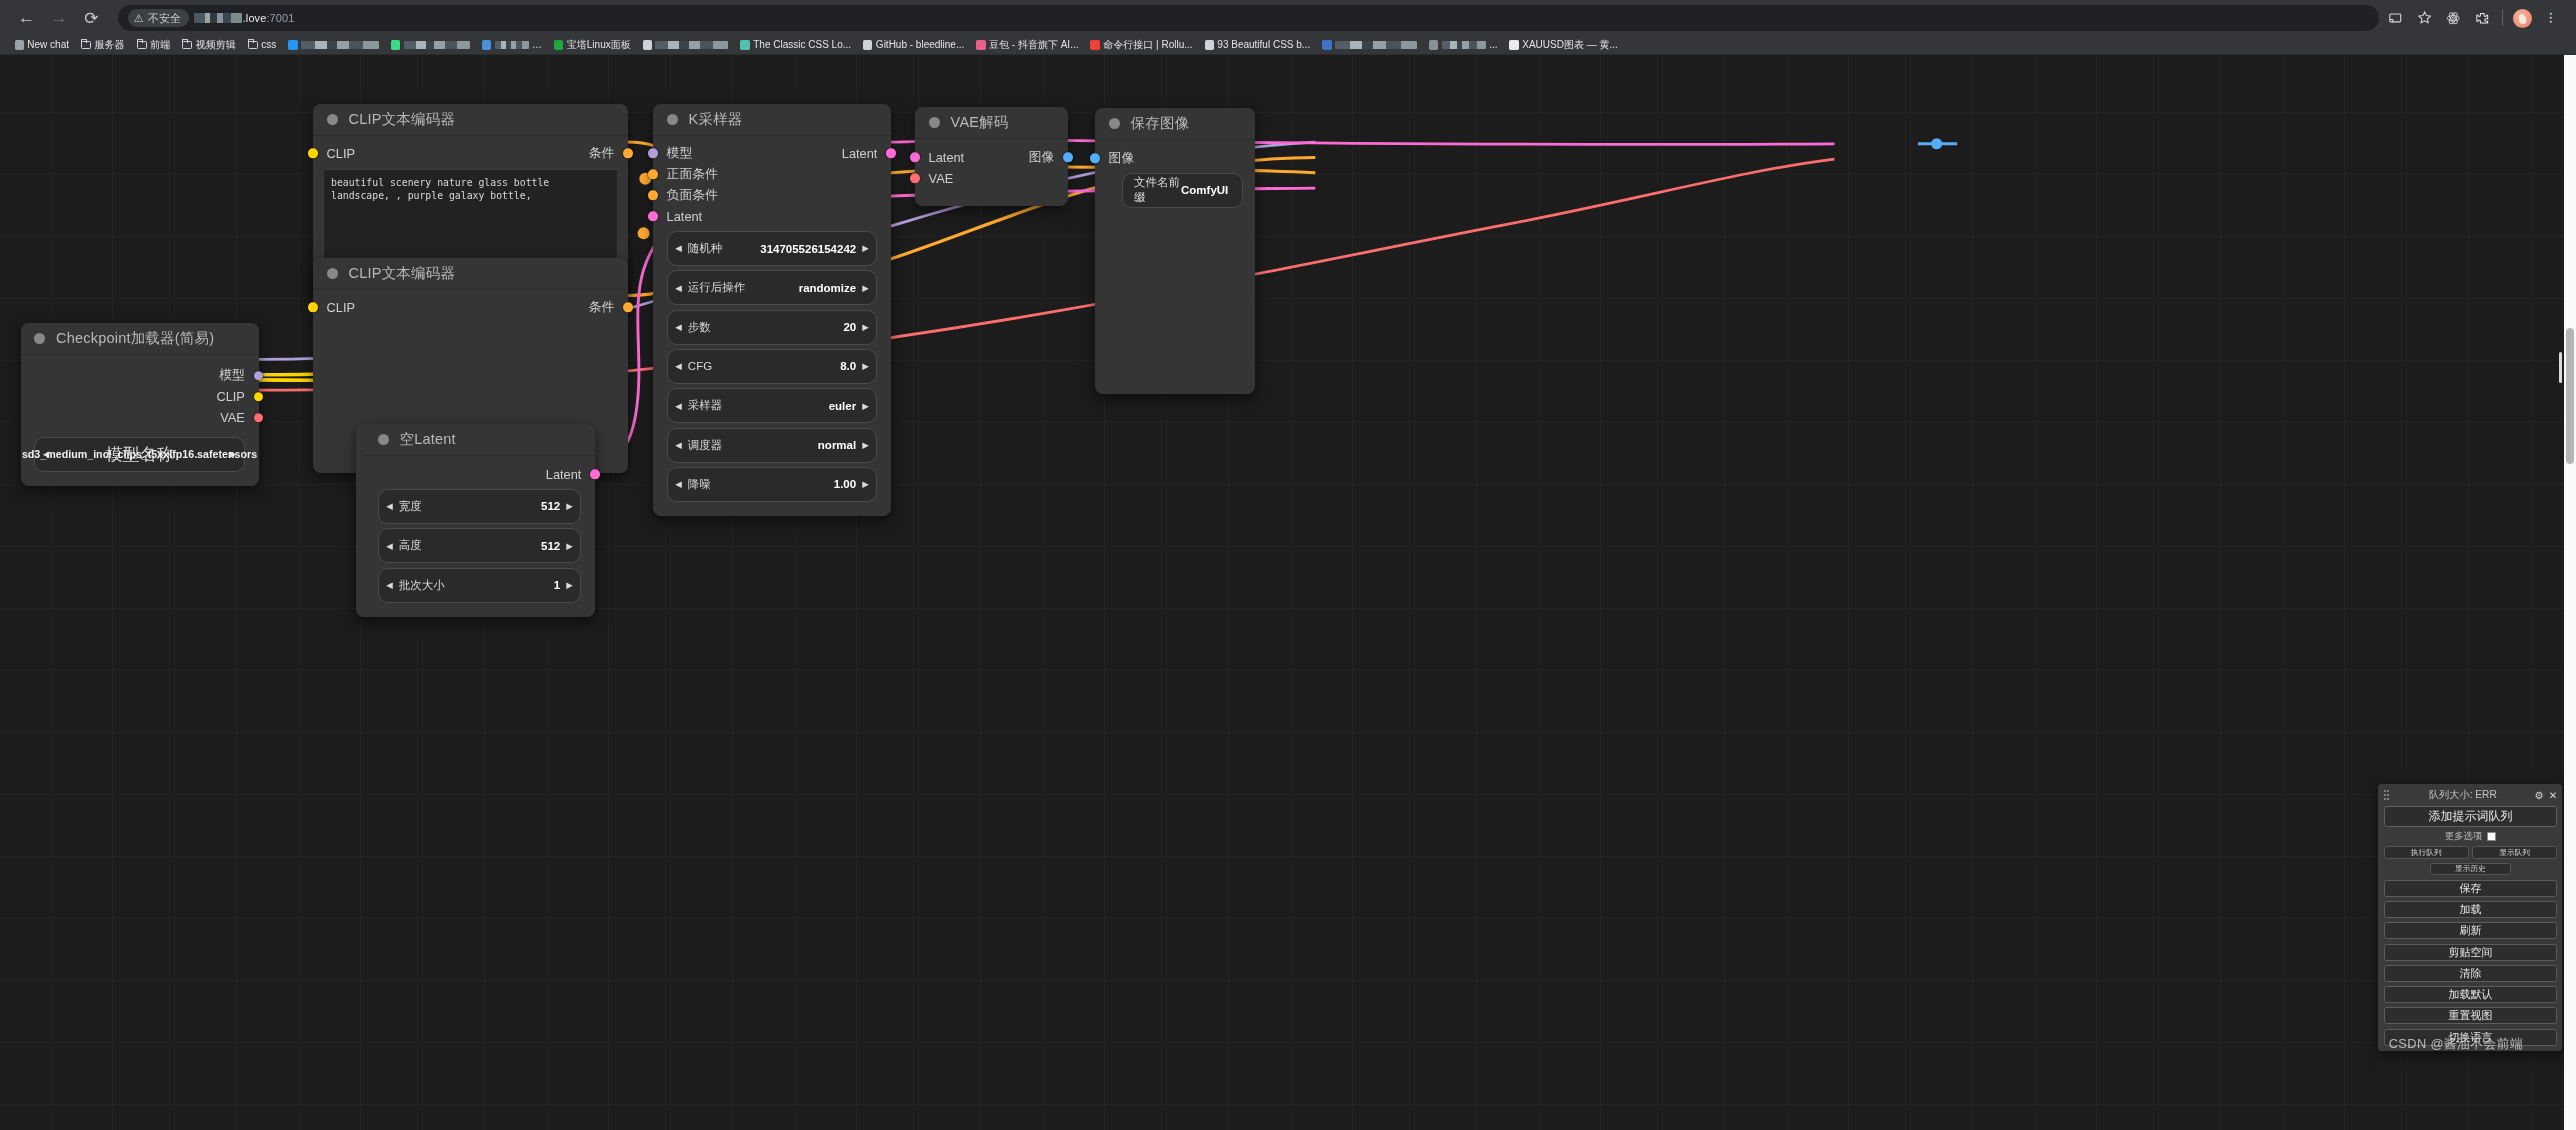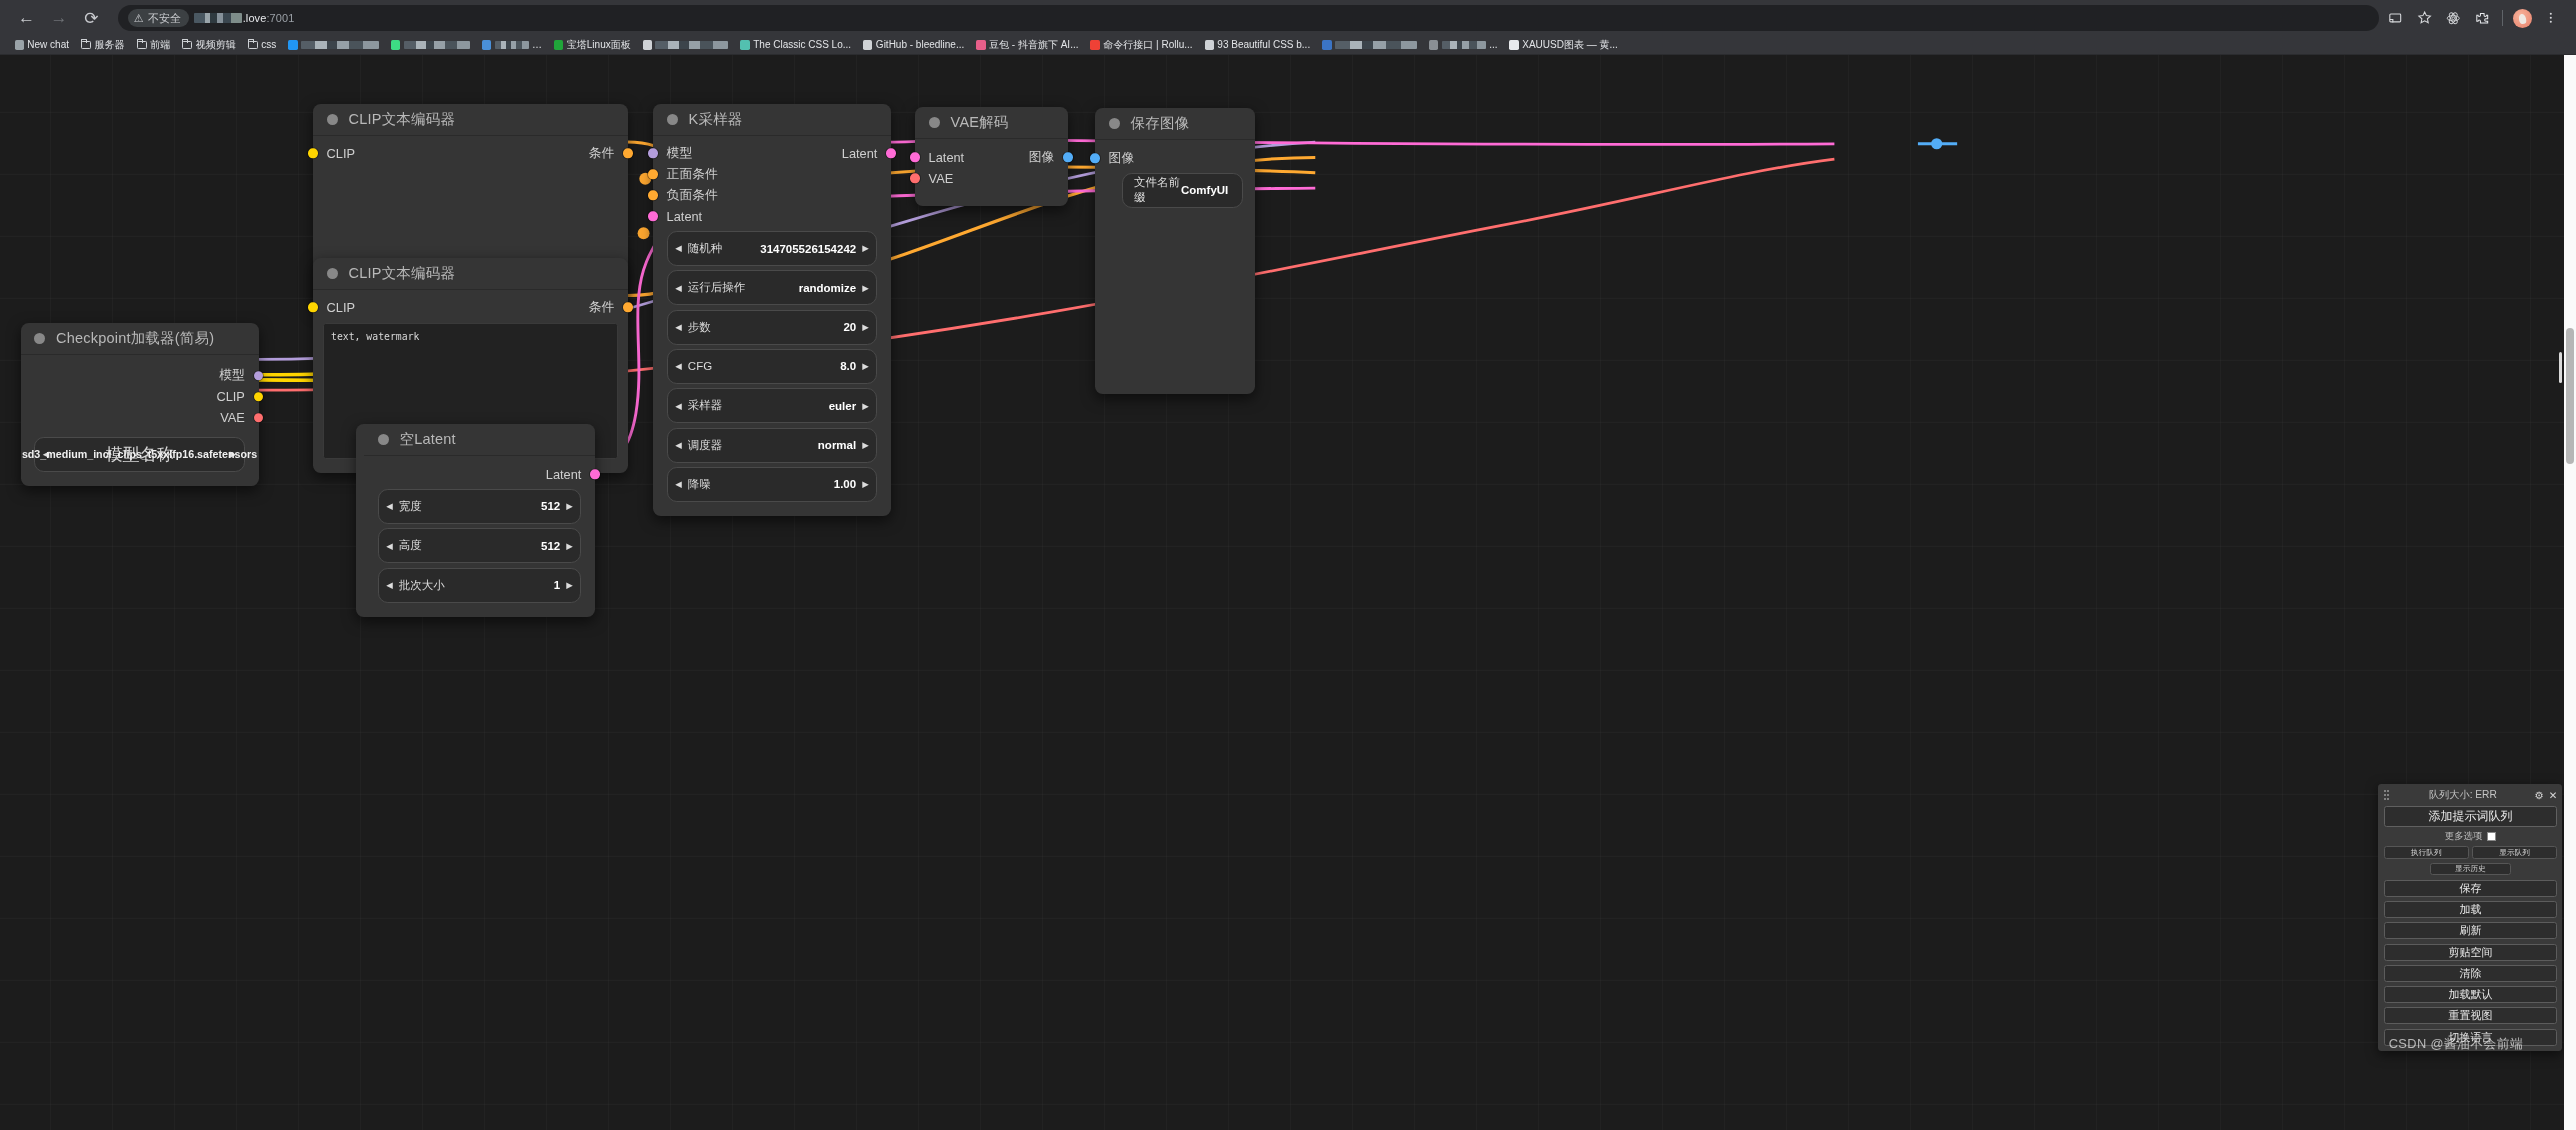--- a/index.html
+++ b/index.html
@@ -341,36 +341,36 @@
       <span class="node-dot"></span>
       <span>CLIP文本编码器</span>
     </div>
     <div class="node-body" style="padding-top:6.8px;">
       <div class="slot-row">
         <span class="port in p-clip"></span>
         <span>CLIP</span>
         <span style="margin-left:auto;">条件</span>
         <span class="port out p-cond"></span>
       </div>
+      <div class="textarea" style="height:126px;">beautiful scenery nature glass bottle landscape, , purple galaxy bottle,</div>
     </div>
   </div>
 
   <div class="node" id="node-clip-neg" style="left:313px; top:203px; width:315px; height:215px;">
     <div class="node-title">
       <span class="node-dot"></span>
       <span>CLIP文本编码器</span>
     </div>
     <div class="node-body" style="padding-top:6.8px;">
       <div class="slot-row">
         <span class="port in p-clip"></span>
         <span>CLIP</span>
         <span style="margin-left:auto;">条件</span>
         <span class="port out p-cond"></span>
       </div>
-      <div class="textarea" style="height:136px;">text, watermark</div>
     </div>
   </div>
 
   <div class="node" id="node-empty-latent" style="left:356px; top:369px; width:239px;padding-left:8px;">
     <div class="node-title">
       <span class="node-dot"></span>
       <span>空Latent</span>
     </div>
     <div class="node-body" style="padding-top:7.7px;">
       <div class="slot-row out">

